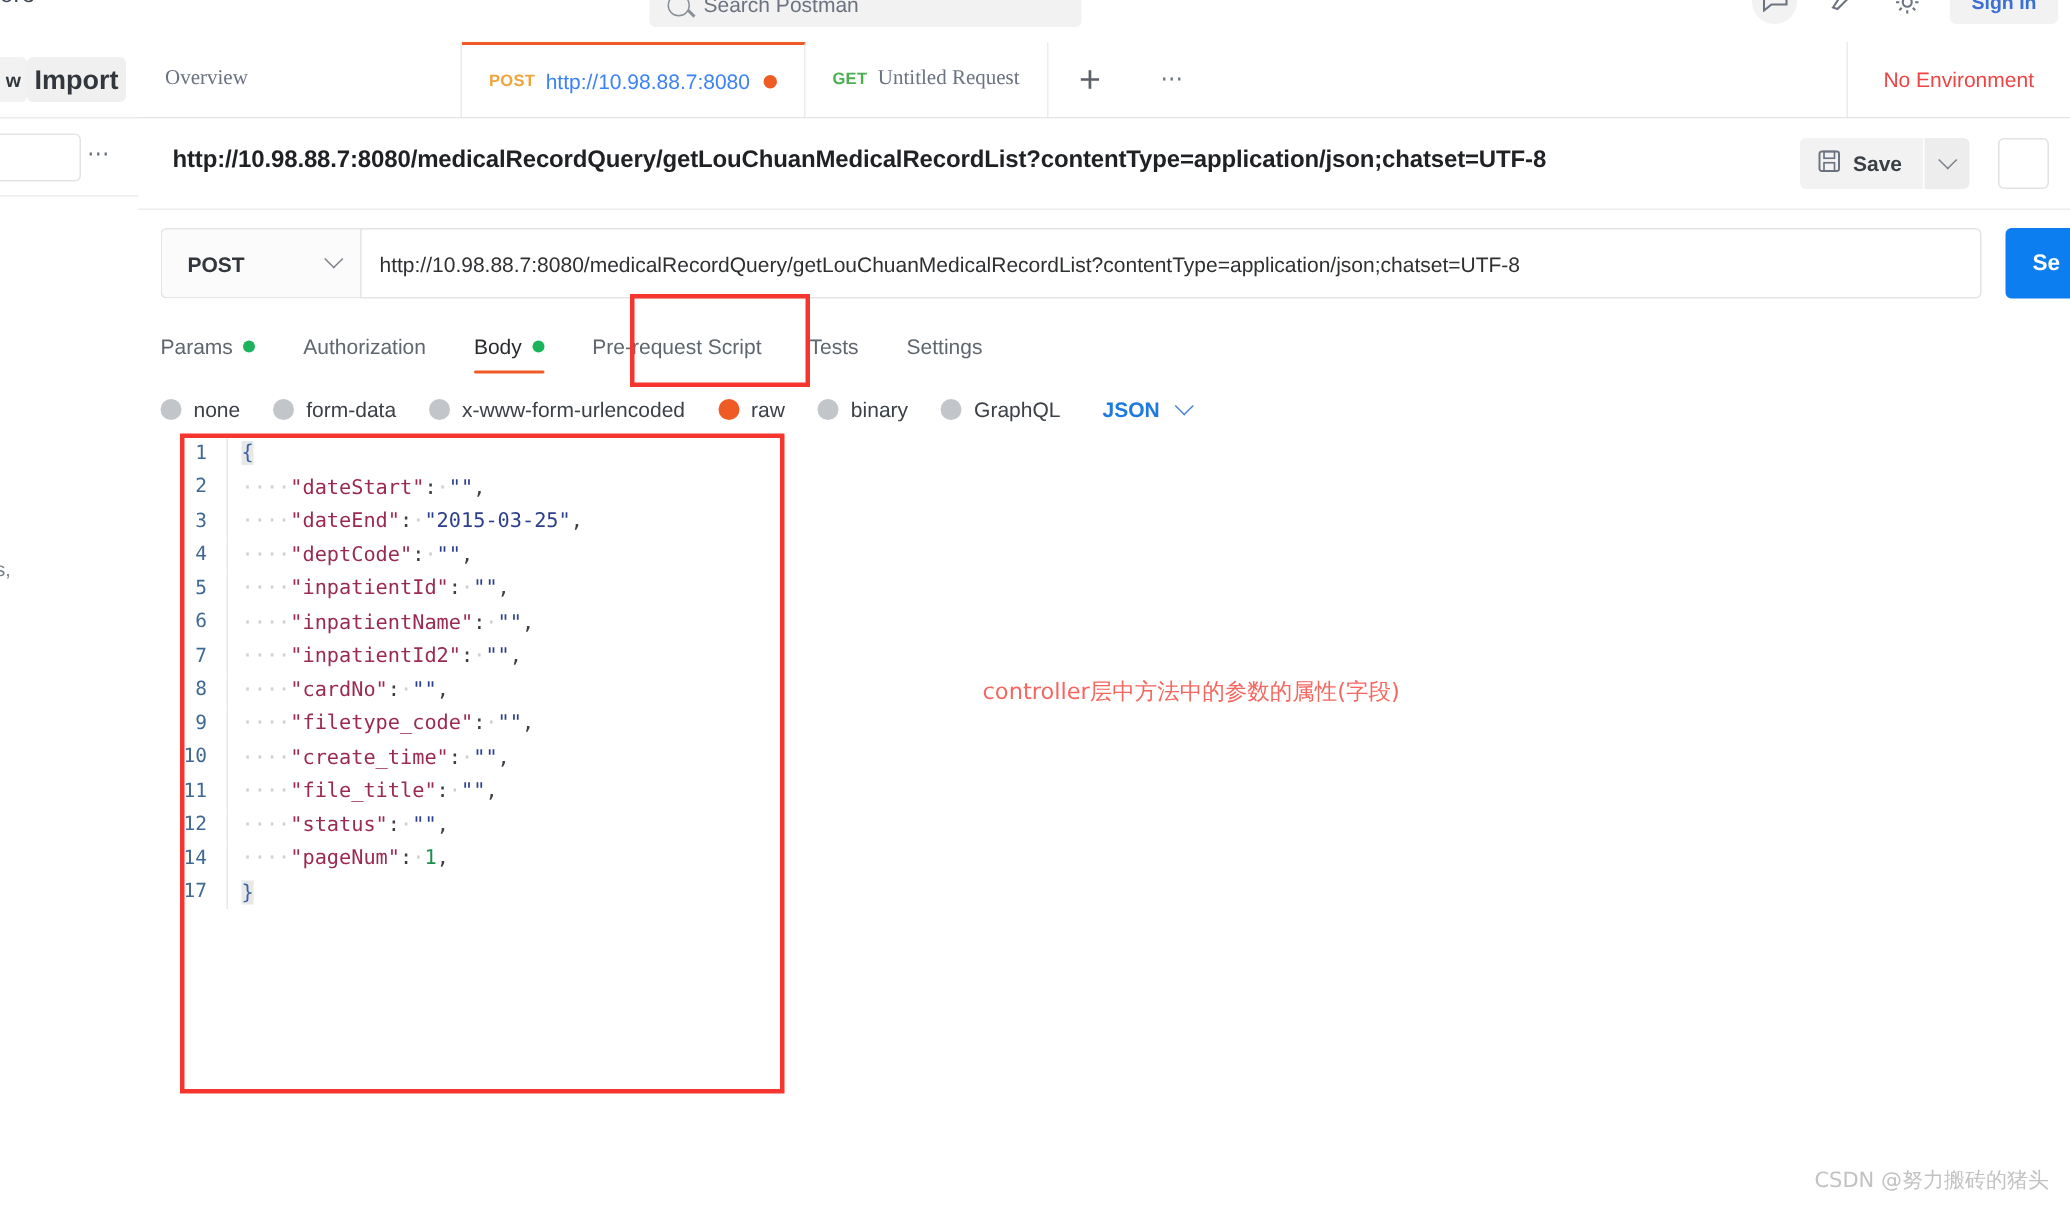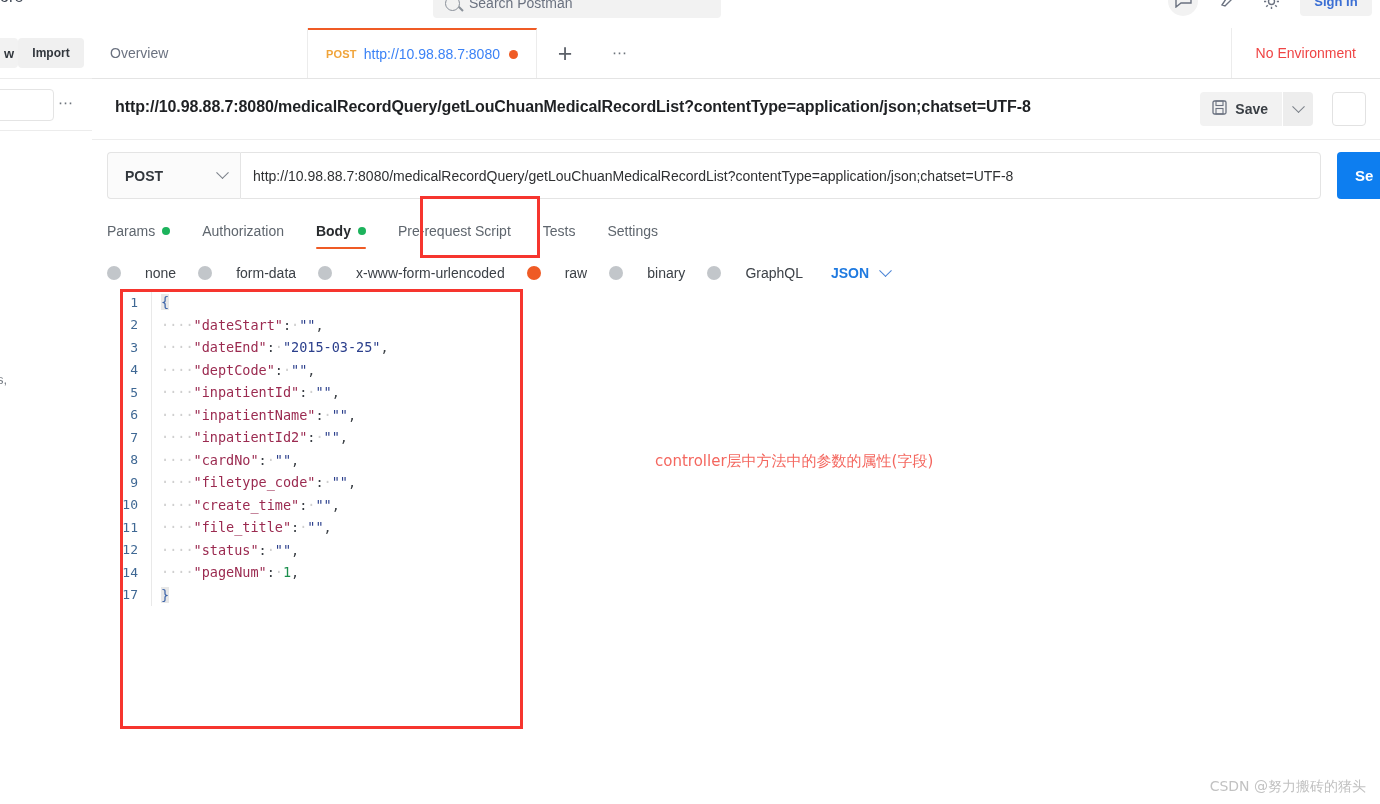--- a/index.html
+++ b/index.html
@@ -113,21 +113,21 @@
     box-sizing: border-box;
     font-size: 13px; font-weight: 700; color: #32373d;
   }
   .rail-import {
     position: absolute;
     left: 18px; top: 10px;
     width: 66px; height: 30px;
     background: #f0f0f0;
     border-radius: 4px;
     display: flex; align-items: center; justify-content: center;
-    font-size: 12px; font-weight: 700; color: #32373d;
+    font-size: 18px; font-weight: 700; color: #32373d;
   }
   .rail-searchrow {
     position: absolute;
     left: 0; top: 50px;
     width: 92px; height: 52px;
     border-bottom: 1px solid #ececec;
   }
   .rail-searchbox {
     position: absolute;
     left: -40px; top: 11px;
@@ -187,21 +187,21 @@
   }
   .meth {
     font-size: 11px;
     font-weight: 700;
     margin-right: 7px;
     letter-spacing: .2px;
   }
   .meth.post { color: #f0a43a; }
   .meth.get  { color: #4caf50; }
   .tab-title { font-size: 14px; color: #3b82f6; }
-  .tab-title.muted { color: #6b7280; }
+  .tab-title.muted { color: #6b7280; font-family: Liberation Serif, serif; }
   .dot-unsaved {
     width: 9px; height: 9px;
     border-radius: 50%;
     background: #ef5b25;
     margin-left: 9px;
     flex: none;
   }
   .tab-plus {
     display: flex; align-items: center; justify-content: center;
     width: 56px;
@@ -335,21 +335,21 @@
     display: flex; align-items: center;
     gap: 7px;
     height: 41px;
     padding: 0 16px;
     font-size: 14px;
     color: #5f666e;
     white-space: nowrap;
     cursor: default;
   }
   .stab.first { padding-left: 0; text-align: right; }
-  .stab.active { color: #282b2e; font-weight: 700; }
+  .stab.active { color: #282b2e; font-weight: 400; }
   .stab.active::after {
     content: "";
     position: absolute;
     left: 16px; right: 16px; bottom: 2px;
     height: 2.5px; background: #ef5b25;
     border-radius: 2px;
   }
   .gdot {
     width: 8px; height: 8px;
     border-radius: 50%;
@@ -363,21 +363,21 @@
     position: absolute;
     left: 0; top: 177px;
     width: 1288px; height: 34px;
     display: flex;
     align-items: center;
     padding-left: 15px;
     box-sizing: border-box;
   }
   .btype {
     display: flex; align-items: center;
-    gap: 24px;
+    gap: 8px;
     margin-right: 22px;
     font-size: 14px;
     color: #3c4147;
     white-space: nowrap;
   }
   .radio {
     width: 14px; height: 14px;
     border-radius: 50%;
     background: #c2c6ca;
     flex: none;
@@ -529,20 +529,24 @@
   <div class="wtab overview">
     <span class="tab-title muted">Overview</span>
   </div>
 
   <div class="wtab active">
     <span class="meth post">POST</span>
     <span class="tab-title">http://10.98.88.7:8080</span>
     <span class="dot-unsaved"></span>
   </div>
 
+  <div class="wtab">
+    <span class="meth get">GET</span>
+    <span class="tab-title muted">Untitled Request</span>
+  </div>
 
   <div class="tab-plus">+</div>
   <div class="tab-ellipsis">⋯</div>
   <div class="tab-spacer"></div>
   <div class="env-tab">No Environment</div>
 </div>
 
 <div class="req-area">
 
   <div class="req-title-row">

